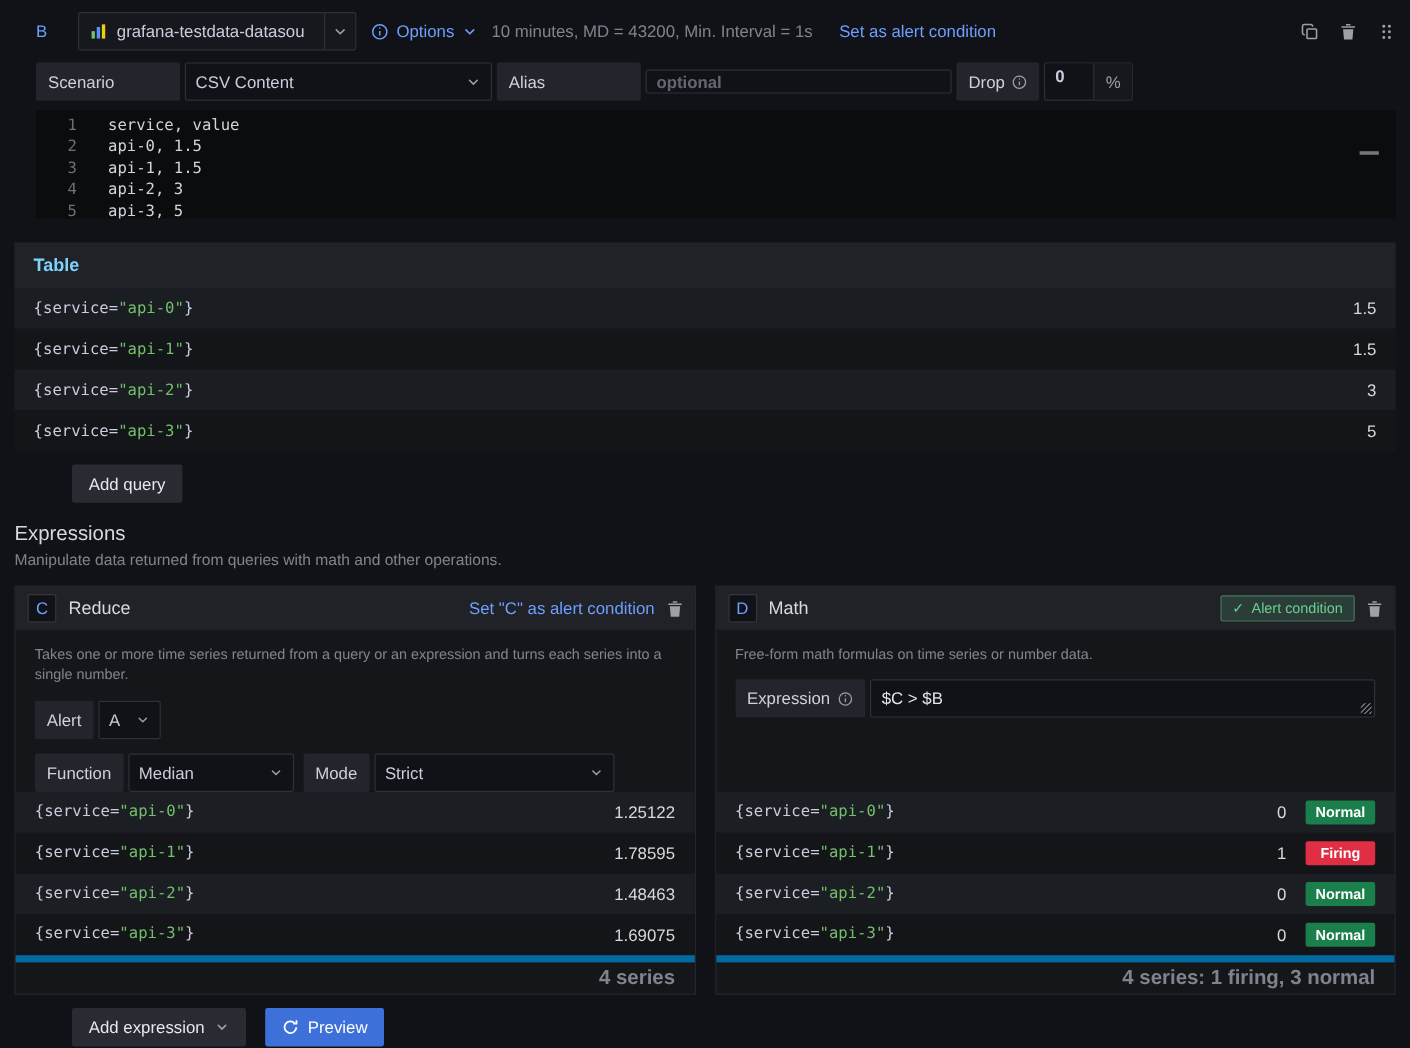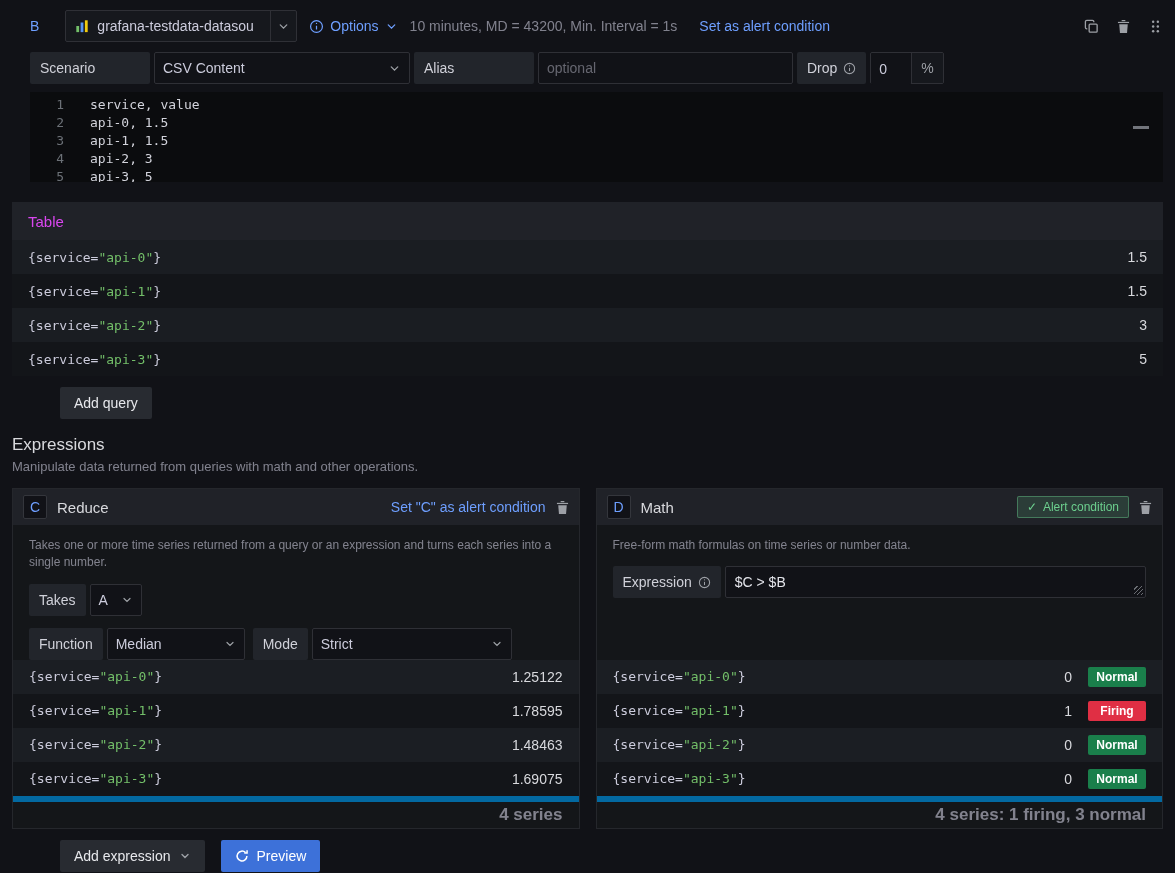--- a/index.html
+++ b/index.html
@@ -40,42 +40,42 @@
   .flabel.w120 { width:120px; }
   .flabel .i-ico { color:#9da0a6; display:flex; }
   .select {
     background:#111217; border:1px solid #2f3036; border-radius:2px;
     height:32px; display:flex; align-items:center; justify-content:space-between;
     padding:0 8px; color:#ccccdc; cursor:pointer; gap:8px;
   }
   .chev { color:#9da0a6; display:flex; align-items:center; }
   .text-input {
     background:#111217; border:1px solid #2f3036; border-radius:2px;
-    height:32px; color:#ccccdc; padding:0 8px; font-family:"Liberation Sans",sans-serif; font-size:14px; outline:none;
+    height:20px; color:#ccccdc; padding:0 8px; font-family:"Liberation Sans",sans-serif; font-size:14px; outline:none;font-weight:bold;
   }
   .text-input::placeholder { color:rgba(204,204,220,0.45); }
   .suffix-group { display:flex; border:1px solid #2f3036; border-radius:2px; height:32px; }
   .suffix-group input { border:none; width:40px; background:#111217; }
   .suffix { display:flex; align-items:center; padding:0 9px; color:#9da0a6; background:#16181d; border-left:1px solid #2f3036; }
 
   
   .code-editor {
     margin-top:8px; background:#0b0c0e; height:90px; overflow:hidden; position:relative;
     font-family:"DejaVu Sans Mono", monospace; font-size:13px; line-height:18px; padding-top:4px;
   }
   .code-line { display:flex; height:18px; }
   .gutter { width:40px; flex:none; text-align:right; padding-right:6px; color:#6c7177; }
   .code-text { padding-left:20px; white-space:pre; color:#d3d4dc; }
   .editor-scroll-dash { position:absolute; right:14px; top:34px; width:16px; height:3px; background:#72757b; cursor:pointer; }
 
   
   .table-panel { margin-top:20px; }
   .table-header {
     background:#202228; height:38px; display:flex; align-items:center;
-    padding:0 16px; font-weight:400; font-size:15px; color:#d946ef;
+    padding:0 16px; font-weight:700; font-size:15px; color:#7dd3fc;
   }
   .trow { height:34px; display:flex; align-items:center; justify-content:space-between; padding:0 16px; }
   .trow.alt-a { background:#1a1d22; }
   .trow.alt-b { background:#131519; }
   .series-label { font-family:"DejaVu Sans Mono", monospace; font-size:13px; color:#ccccdc; }
   .series-label .lbl-name { color:#73bf69; }
   .row-value { color:#d8d9dd; }
 
   
   .btn { height:32px; display:inline-flex; align-items:center; gap:8px; padding:0 14px;
@@ -309,21 +309,21 @@
               <path d="M2.4 5.6h9.2L10.8 15H3.2z"></path>
             </svg>
         </span>
       </div>
 
       <div class="card-content">
         <div class="card-desc">Takes one or more time series returned from a query or an expression and turns each series into a single number.</div>
 
         <div class="field-row">
           <div class="fgroup">
-            <span class="flabel">Takes</span>
+            <span class="flabel">Alert</span>
             <div class="select" style="width:52px">
               <span>A</span>
               <span class="chev">
                 <svg width="12" height="12" viewBox="0 0 16 16">
                     <path d="M4 6l4 4 4-4" fill="none" stroke="currentColor" stroke-width="1.6" stroke-linecap="round"></path>
                   </svg>
               </span>
             </div>
           </div>
         </div>

